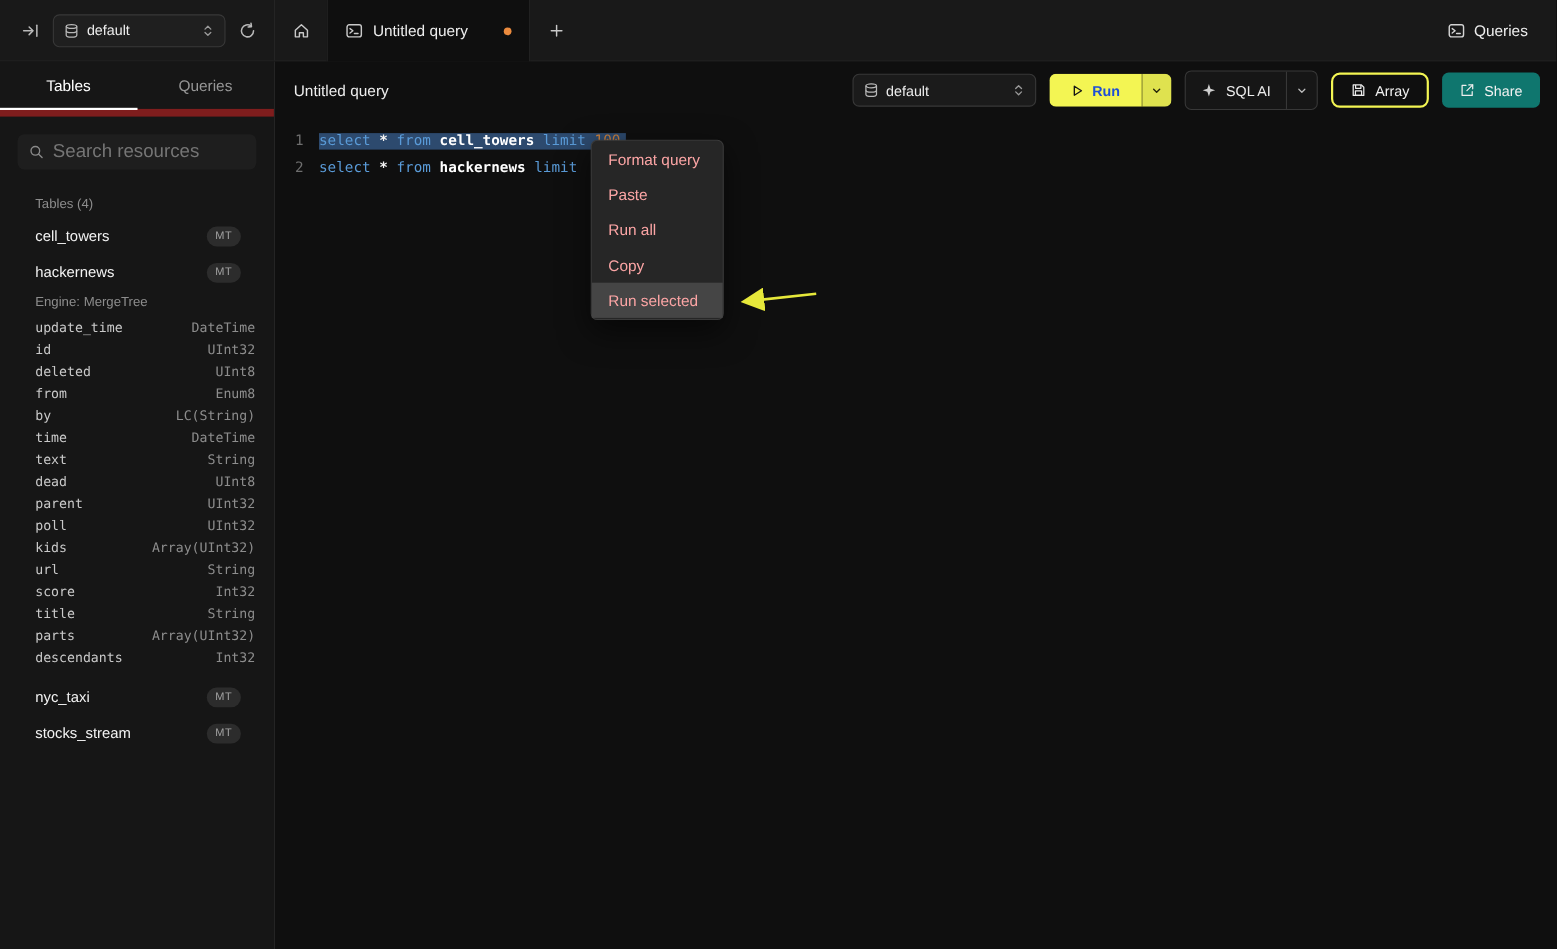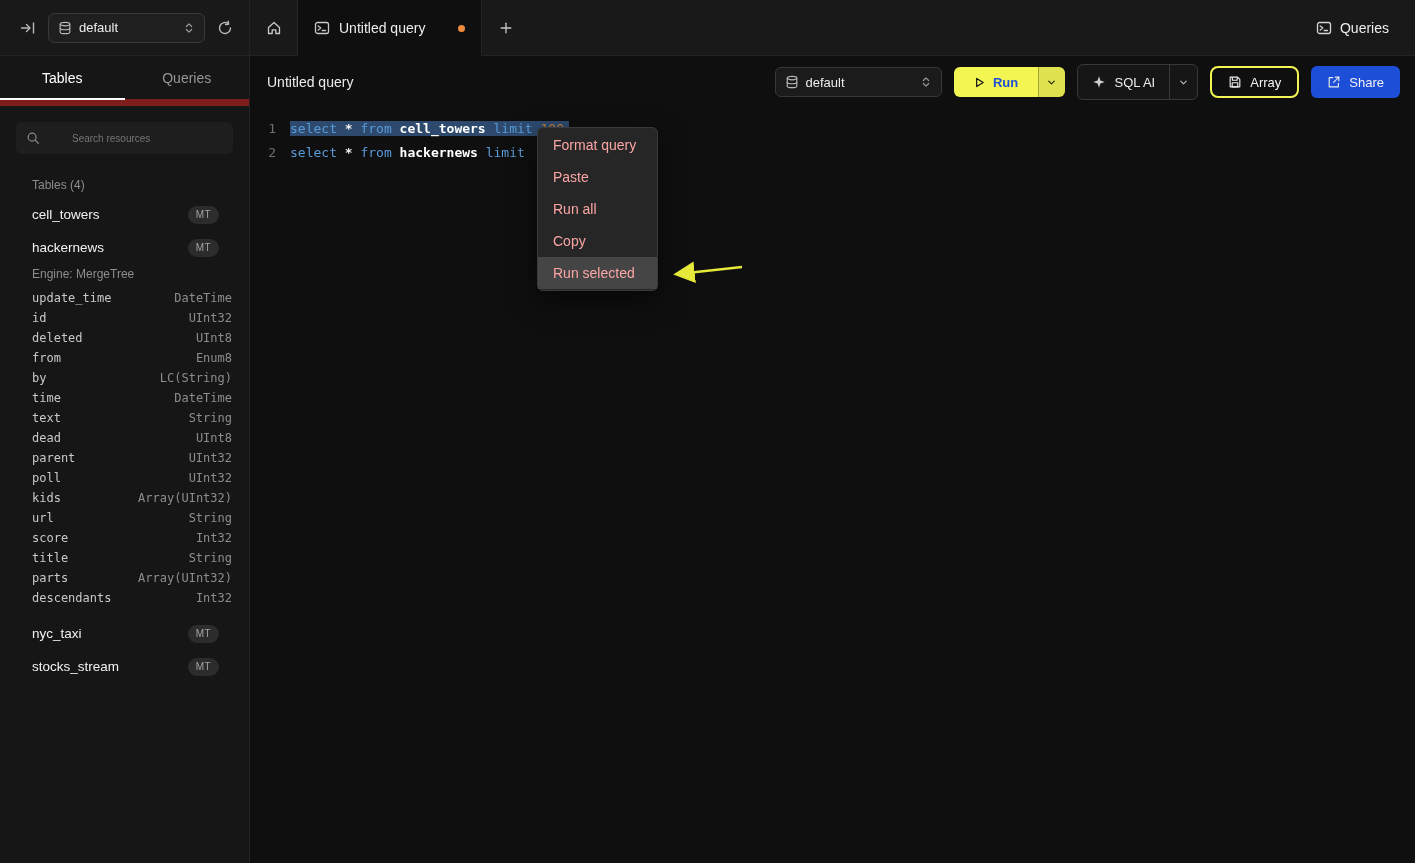--- a/index.html
+++ b/index.html
@@ -74,22 +74,22 @@
     background:var(--accent-yellow,#f3f553); color:#141414;
     border:none; border-radius:4px; font-size:13px; font-weight:500;
     display:flex; align-items:center; justify-content:center; gap:8px; cursor:pointer;
   }
   .search-box {
     margin:16px 16px 0; height:32px; flex:0 0 32px;
     background:#1e1e1e; border-radius:6px; display:flex; align-items:center;
     padding:0 10px; gap:8px;
   }
   .search-box input {
-    flex:1; background:none; border:none; outline:none; color:#eab308; font-size:10px;
-    font-family:inherit; min-width:0;margin-left:24px;
+    flex:1; background:none; border:none; outline:none; color:#eab308; font-size:17px;
+    font-family:inherit; min-width:0;
   }
   .search-box input::placeholder { color:#757575; }
   .section-header { margin:24px 0 6px; padding:0 32px; font-size:12px; color:#8d8d8d; }
   .tables-list { flex:1; overflow:hidden; }
   .table-row { height:33px; display:flex; align-items:center; padding:0 30px 0 32px; cursor:pointer; }
   .table-row .tname { flex:1; font-size:13.5px; color:#f2f2f2; }
   .badge {
     background:#2c2c2c; color:#a3a3a3; font-size:10px; letter-spacing:.4px;
     padding:4px 8px; border-radius:10px; line-height:1;
   }
@@ -129,21 +129,21 @@
     width:28px; display:flex; align-items:center; justify-content:center;
     border-left:1px solid #383838; color:#bdbdbd;
   }
   .save-btn {
     height:32px; padding:0 16px; display:flex; align-items:center; gap:8px;
     background:transparent; border:2px solid var(--accent-yellow,#f3f553); border-radius:8px;
     color:#f2f2f2; font-size:13px; cursor:pointer;
   }
   .share-btn {
     height:32px; padding:0 16px; display:flex; align-items:center; gap:8px;
-    background:#1d4ed8; border:none; border-radius:6px;
+    background:#0f766e; border:none; border-radius:6px;
     color:#f2f2f2; font-size:13px; cursor:pointer;
   }
 
   
   .editor { padding-top:9px; font-family:"DejaVu Sans Mono", monospace; font-size:13px; }
   .code-line { display:flex; height:24px; line-height:24px; white-space:pre; }
   .gutter { width:26px; flex:0 0 26px; text-align:right; color:#6e6e6e; }
   .code-text { padding-left:14px; color:#d4d4d4; }
   .code-text .sel { background:var(--selection-blue,#2d4a6e); padding-right:5px; }
   .tok-keyword { color:var(--keyword-blue,#5a9bd8); }

